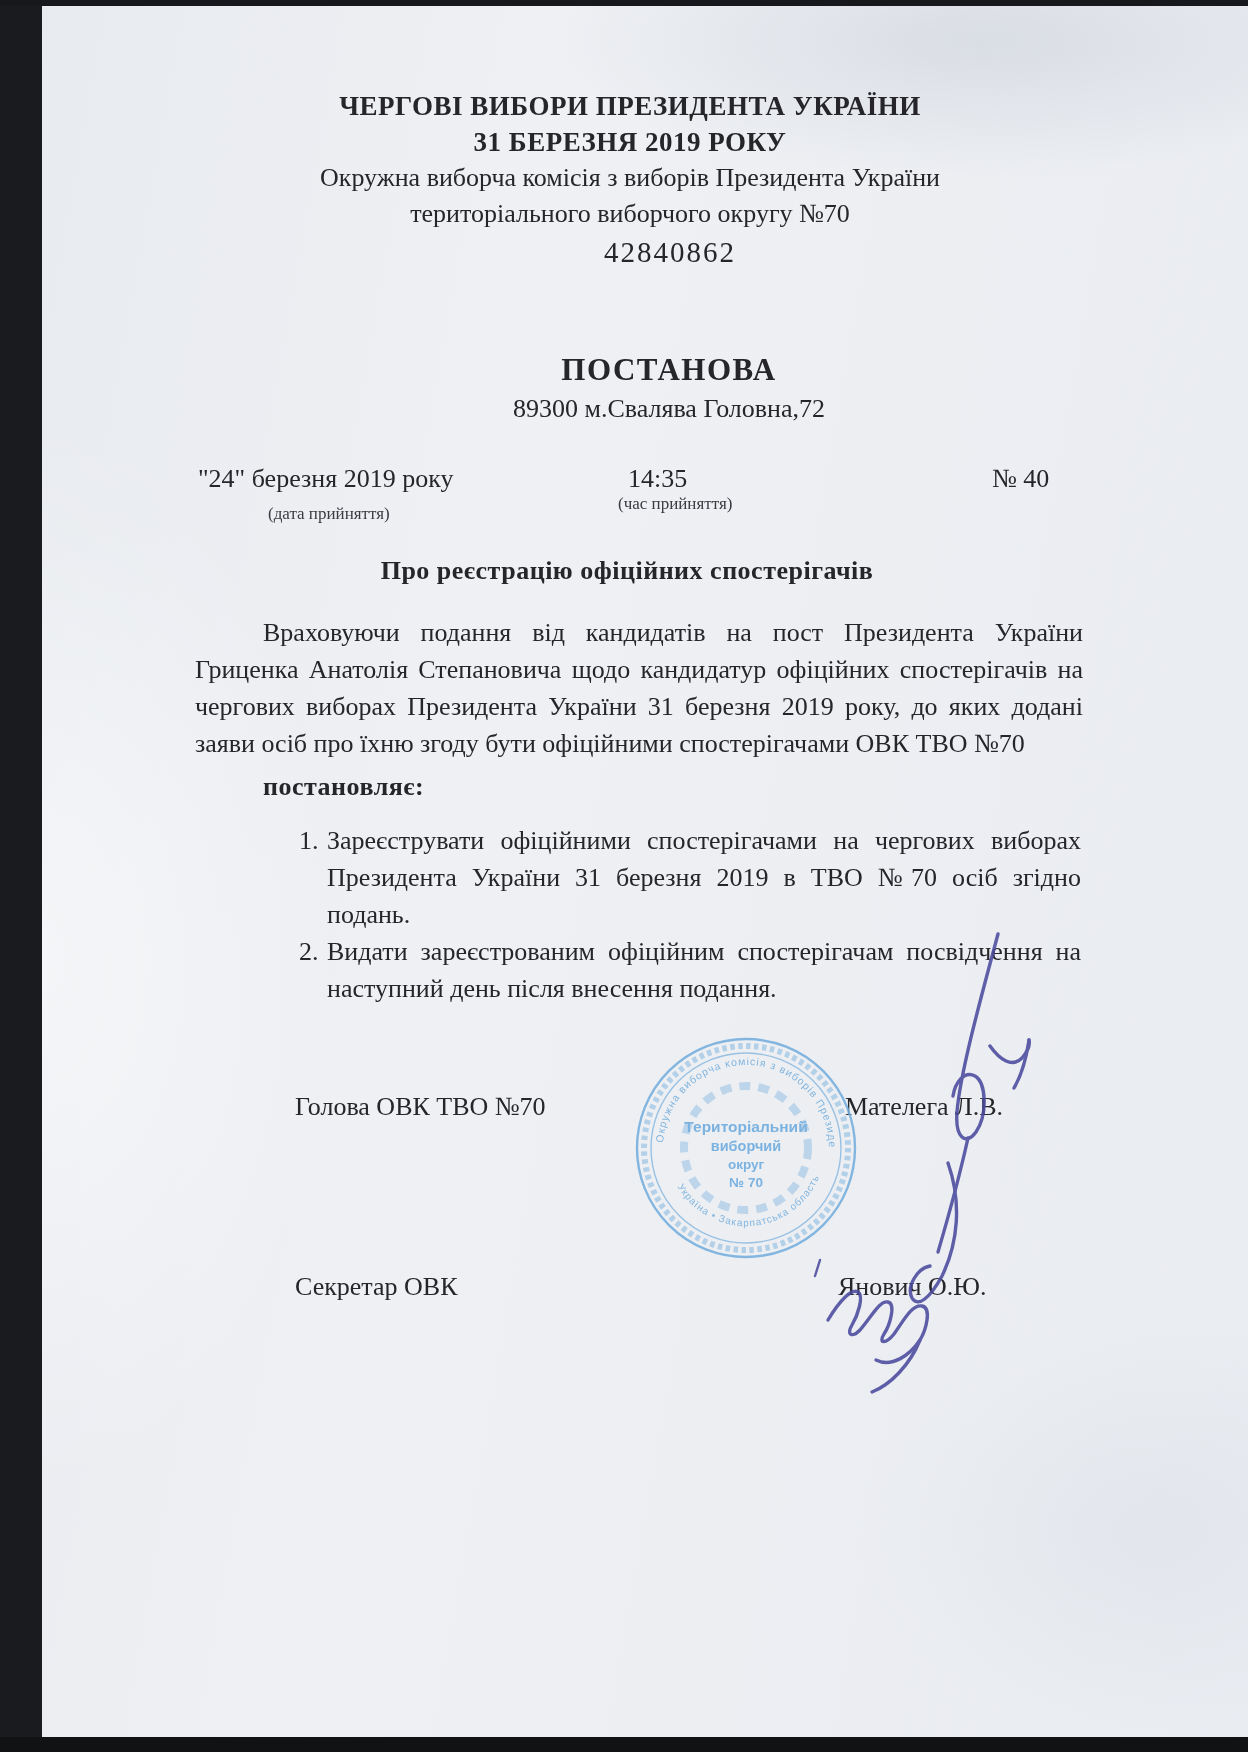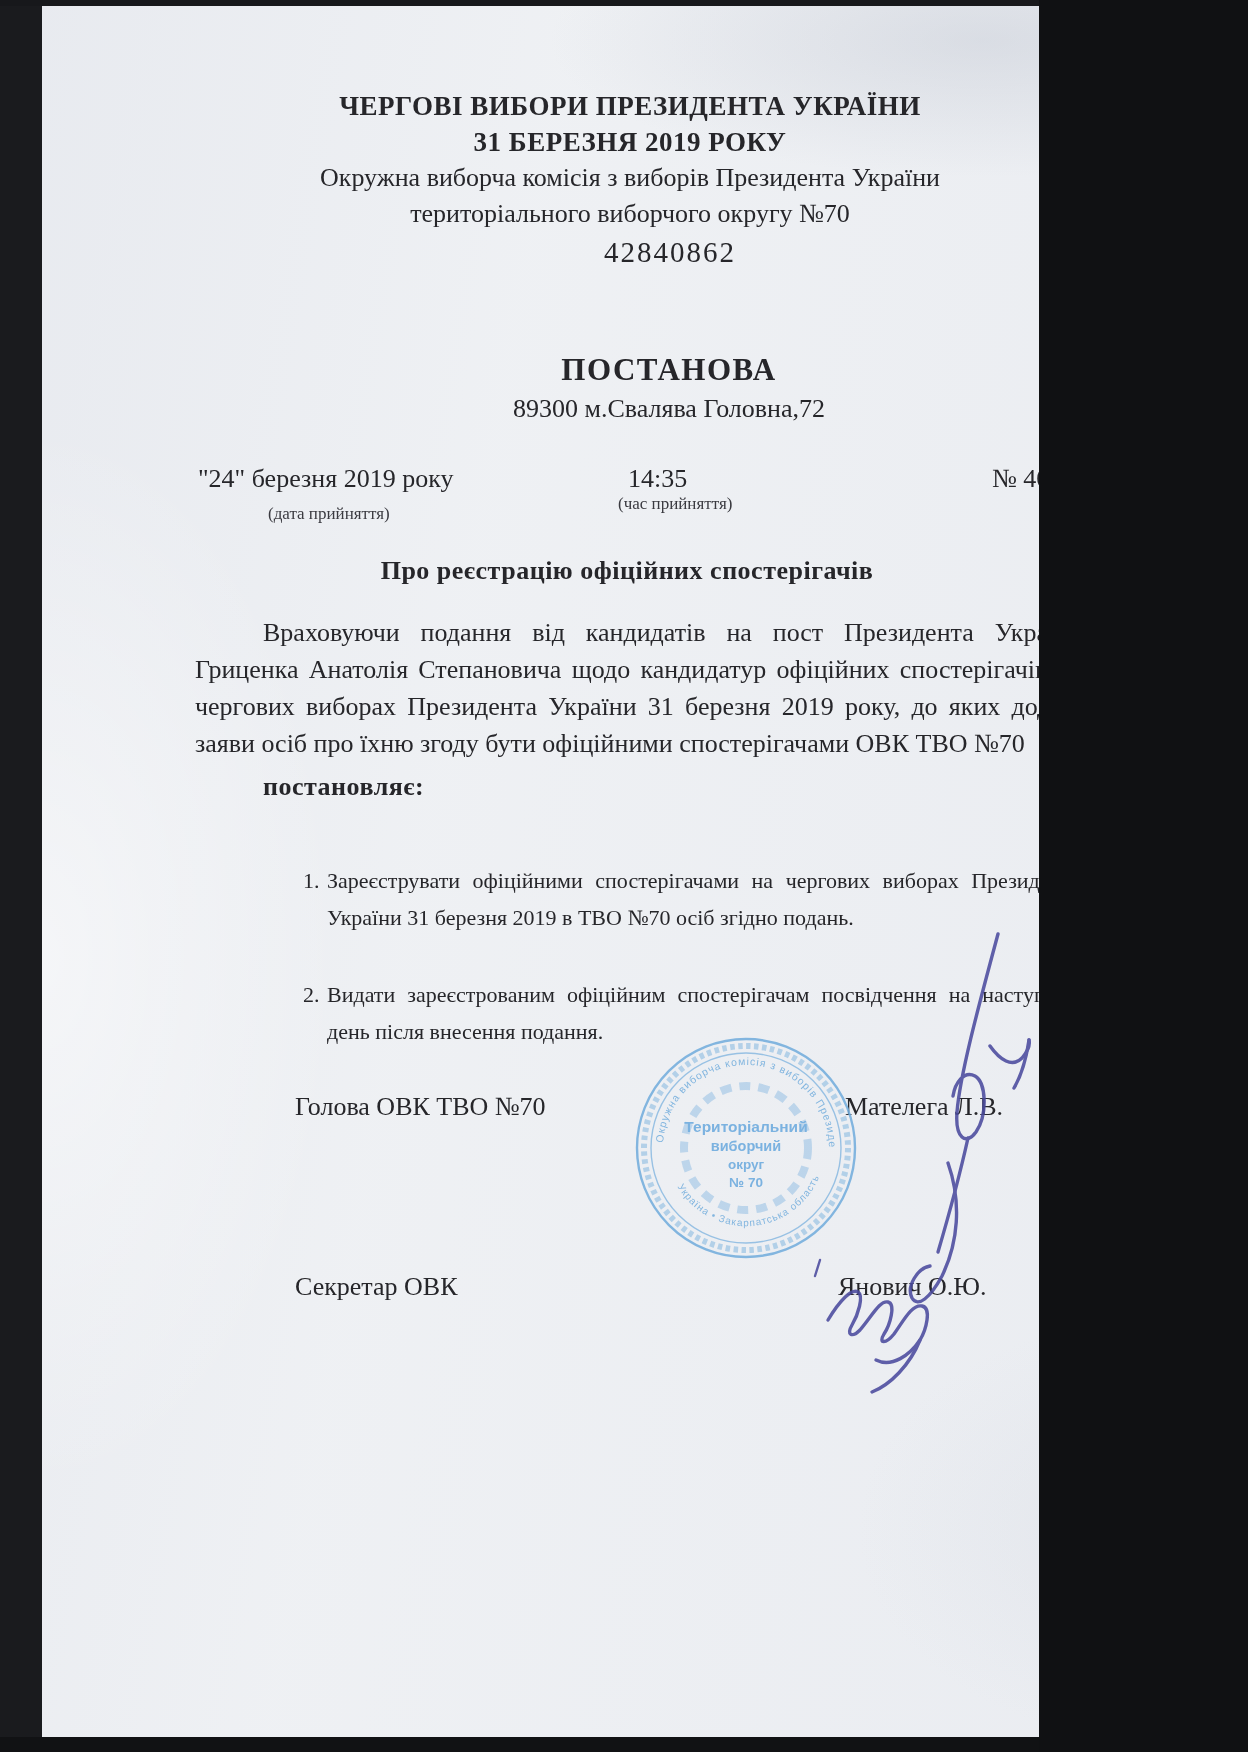--- a/index.html
+++ b/index.html
@@ -1,18 +1,18 @@
 <!DOCTYPE html>
 <html><head>
 <meta charset="utf-8">
 <style>
   html,body{margin:0;padding:0;}
   body{background:#101113;}
   .scan{
-    position:relative;width:1039px;height:1752px;overflow:hidden;
+    position:relative;width:1248px;height:1752px;overflow:hidden;
     background:#17181b;
     font-family:"Liberation Serif", serif;
     color:#26262a;
   }
   .paper{
     position:absolute;left:42px;top:6px;width:1206px;height:1731px;
     background:
       radial-gradient(ellipse 700px 220px at 78% 2%, rgba(186,192,204,0.38), transparent 62%),
       radial-gradient(ellipse 500px 900px at 0% 55%, rgba(255,255,255,0.5), transparent 60%),
       radial-gradient(ellipse 420px 300px at 92% 88%, rgba(205,210,220,0.25), transparent 70%),
@@ -30,21 +30,21 @@
   .meta{font-size:26px;}
   .meta-label{font-size:17px;color:#3a3a40;}
   .subject{top:550px;font-weight:bold;font-size:26px;letter-spacing:0.5px;padding-right:36px;}
   .para{
     left:153px;top:608px;width:888px;
     font-size:26px;line-height:37px;text-align:justify;text-indent:68px;
   }
   .resolves{left:221px;top:766px;font-weight:bold;font-size:26px;letter-spacing:0.5px;text-align:center;}
   .list{left:221px;top:816px;width:818px;}
   .list ol{margin:0;padding-left:62px;}
-  .list li{font-size:22px;line-height:37px;text-align:justify;padding-left:2px;margin-top:40px;}
+  .list li{font-size:26px;line-height:37px;text-align:justify;padding-left:2px;}
   .sigrole,.signame{font-size:26px;white-space:nowrap;}
   .stamp-svg{left:588px;top:1026px;opacity:0.88;}
   .pen-svg{left:0;top:0;pointer-events:none;}
   .edge-top{position:absolute;left:0;top:0;width:1248px;height:6px;background:#17181b;}
   .edge-bottom{position:absolute;left:0;top:1737px;width:1248px;height:15px;background:#111214;}
   .edge-left{position:absolute;left:0;top:0;width:42px;height:1752px;background:#1a1b1e;}
 </style>
 </head>
 <body>
 

